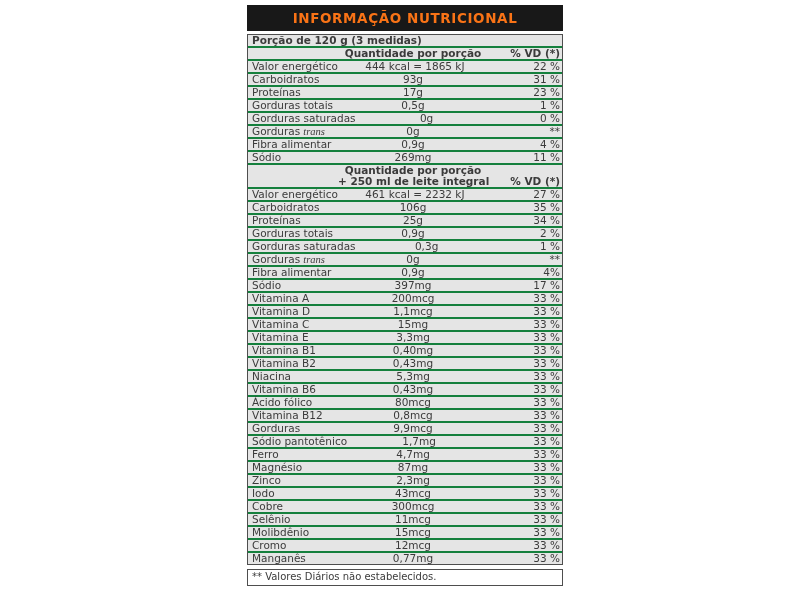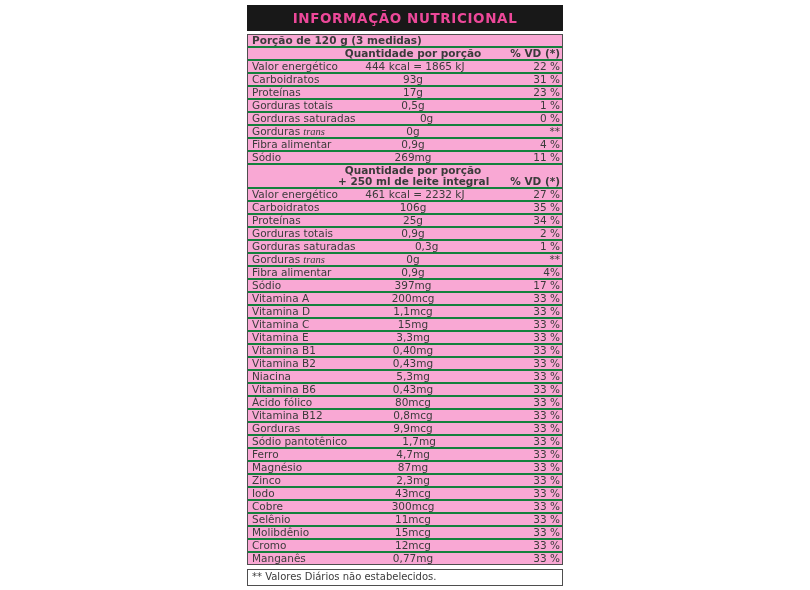--- a/index.html
+++ b/index.html
@@ -11,31 +11,31 @@
     overflow: hidden;
     font-family: "DejaVu Sans", sans-serif;
     color: #3b3b3b;
   }
   .label-wrap {
     width: 316px;
     margin: 5px auto 0 auto;
   }
   .title-bar {
     background: #181818;
-    color: #ec4899;
+    color: #f97316;
     font-weight: bold;
     font-size: 13.5px;
     text-align: center;
     letter-spacing: 0.6px;
     padding: 5px 0 5px 0;
   }
   .tbl {
     border: 1px solid #4e4e4e;
     margin-top: 3px;
-    background: #f9a8d4;
+    background: #e5e5e5;
   }
   .row {
     display: flex;
     align-items: flex-end;
     border-top: 2px solid #15803d;
     font-size: 10.5px;
     line-height: 11px;
     min-height: 11px;
   }
   .row.first { border-top: none; }

